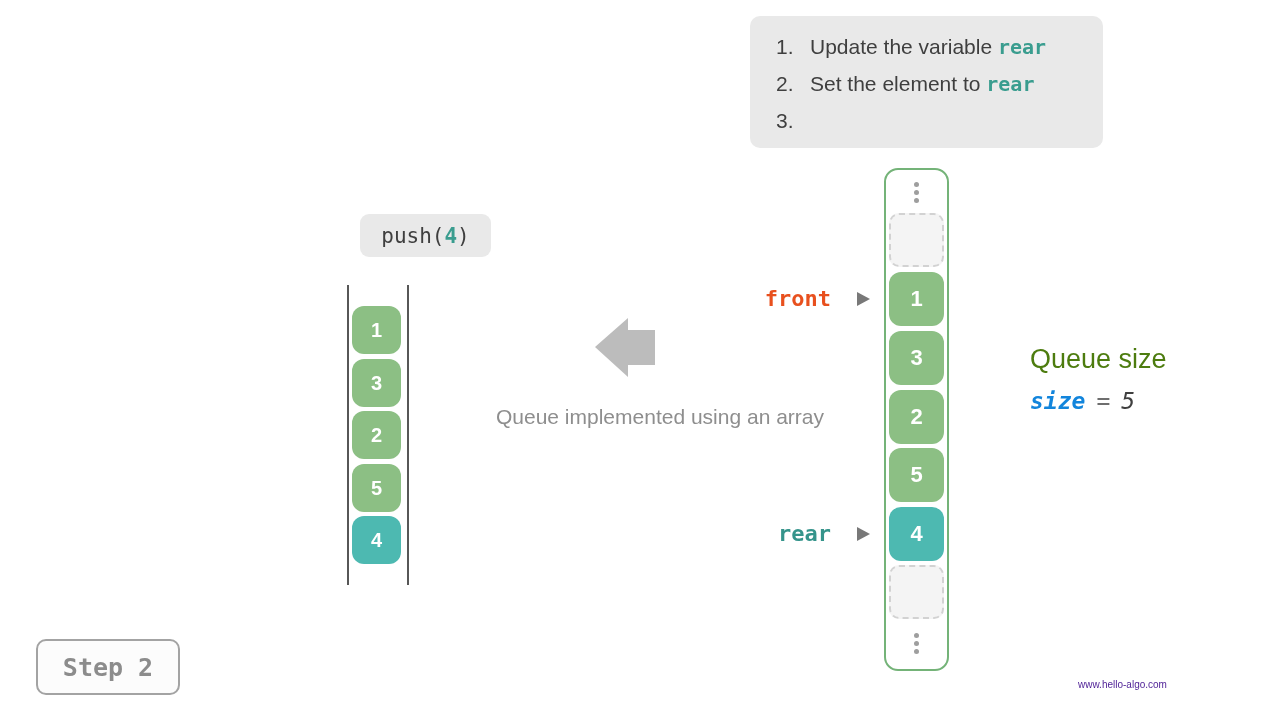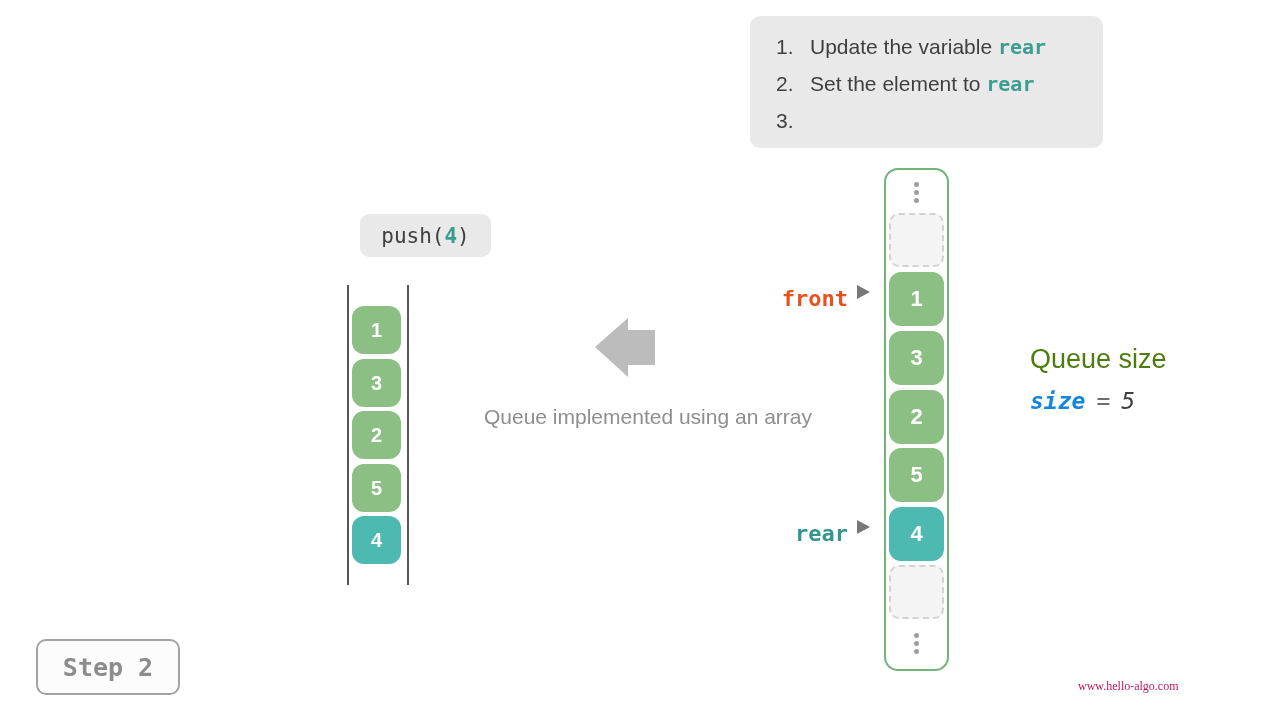--- a/index.html
+++ b/index.html
@@ -35,21 +35,21 @@
     background:#8cbf84;color:#ffffff;font-weight:bold;font-size:20px;
     display:flex;align-items:center;justify-content:center;
   }
   .scell.teal{background:#4db9b1;}
 
   
   .big-arrow{position:absolute;left:595px;top:318px;width:60px;height:59px;}
 
   
   .caption{
-    position:absolute;left:448px;top:405px;width:400px;text-align:center;
+    position:absolute;left:460px;top:405px;width:400px;text-align:center;
     font-size:21px;color:#8e8e8e;
   }
 
   
   .array-box{
     position:absolute;left:884px;top:168px;width:65px;height:503px;
     background:#ffffff;border:2px solid #74b378;border-radius:14px;box-sizing:border-box;
   }
   .dots{position:absolute;left:0;width:61px;display:flex;flex-direction:column;align-items:center;gap:3px;}
   .dots .dot{width:5px;height:5px;border-radius:50%;background:#9e9e9e;}
@@ -58,21 +58,21 @@
     display:flex;align-items:center;justify-content:center;
     color:#ffffff;font-weight:bold;font-size:22px;
   }
   .acell.filled{background:#8cbf84;}
   .acell.highlight{background:#4db9b1;}
   .acell.empty{background:#f4f4f4;border:2px dashed #d2d2d2;border-radius:10px;}
 
   
   .pointer{
     position:absolute;left:770px;width:100px;height:28px;
-    display:flex;align-items:flex-start;justify-content:flex-end;gap:9px;
+    display:flex;align-items:center;justify-content:flex-end;gap:26px;
   }
   .pointer .plabel{font-family:"DejaVu Sans Mono",monospace;font-weight:bold;font-size:22px;line-height:28px;}
   .pointer.front .plabel{color:#e8501e;}
   .pointer.rear .plabel{color:#35948b;}
   .tri{width:0;height:0;border-left:13px solid #787878;border-top:7px solid transparent;border-bottom:7px solid transparent;}
 
   
   .qsize{position:absolute;left:1030px;top:344px;}
   .qsize .title{font-size:27px;color:#4d7c0f;}
   .qsize .expr{margin-top:13px;font-family:"DejaVu Sans Mono",monospace;font-size:23px;font-style:italic;}
@@ -84,21 +84,21 @@
   .step-box{
     position:absolute;left:36px;top:639px;width:144px;height:56px;box-sizing:border-box;
     border:2px solid #a3a3a3;border-radius:10px;background:#fcfcfc;
     display:flex;align-items:center;justify-content:center;
     font-family:"DejaVu Sans Mono",monospace;font-weight:bold;font-size:25px;color:#8c8c8c;text-align:right;
   }
 
   
   .watermark{
     position:absolute;left:1078px;top:679px;
-    font-family:Liberation Serif, serif;font-size:12px;color:#be185d;
+    font-family:Liberation Sans, sans-serif;font-size:10px;color:#4c1d95;
   }
 </style>
 </head>
 <body>
 
 <div class="instr-box">
   <div class="instr-line">
     <span class="instr-num">1.</span>
     <span><span>Update the variable </span><span class="code code-teal">rear</span><span></span></span>
   </div>

